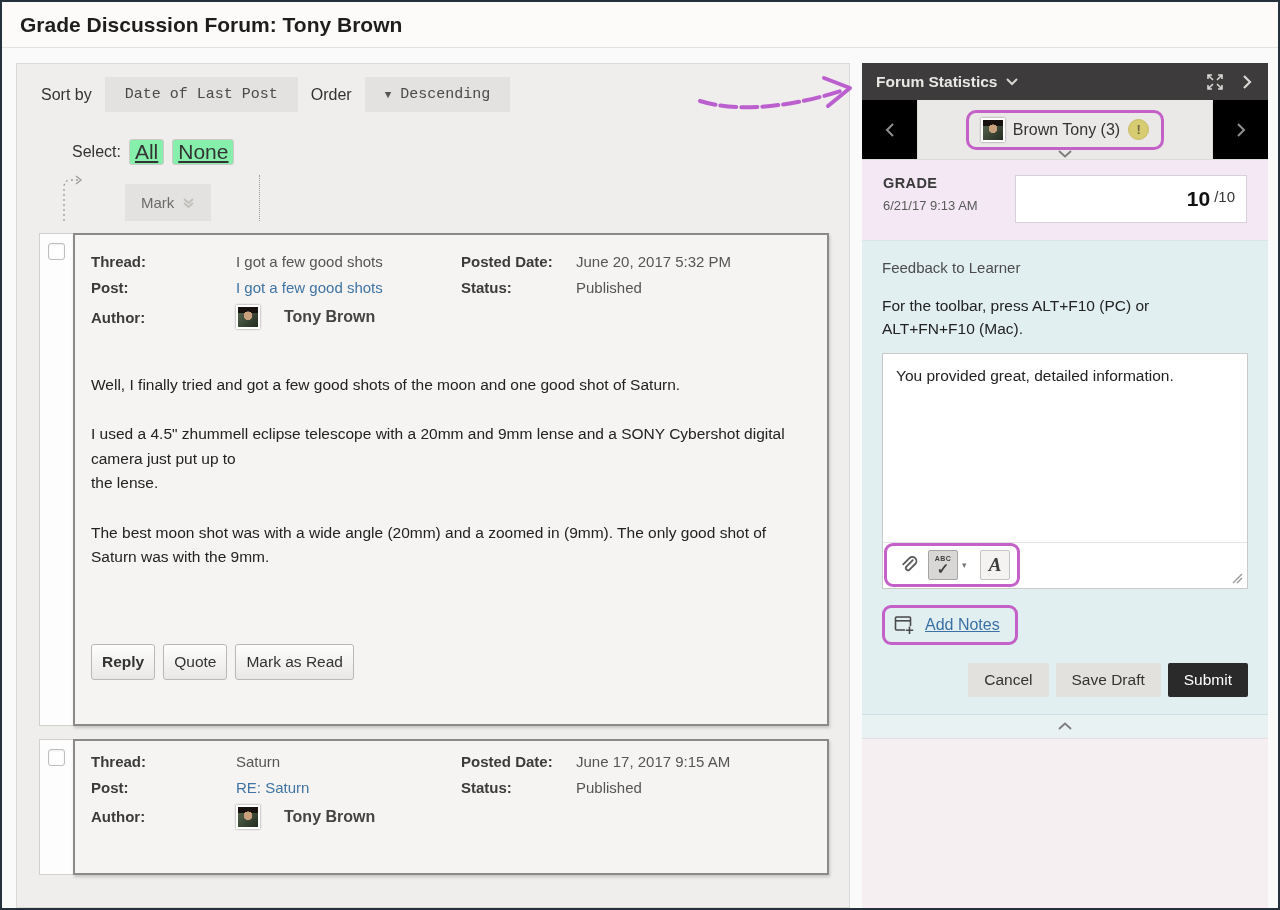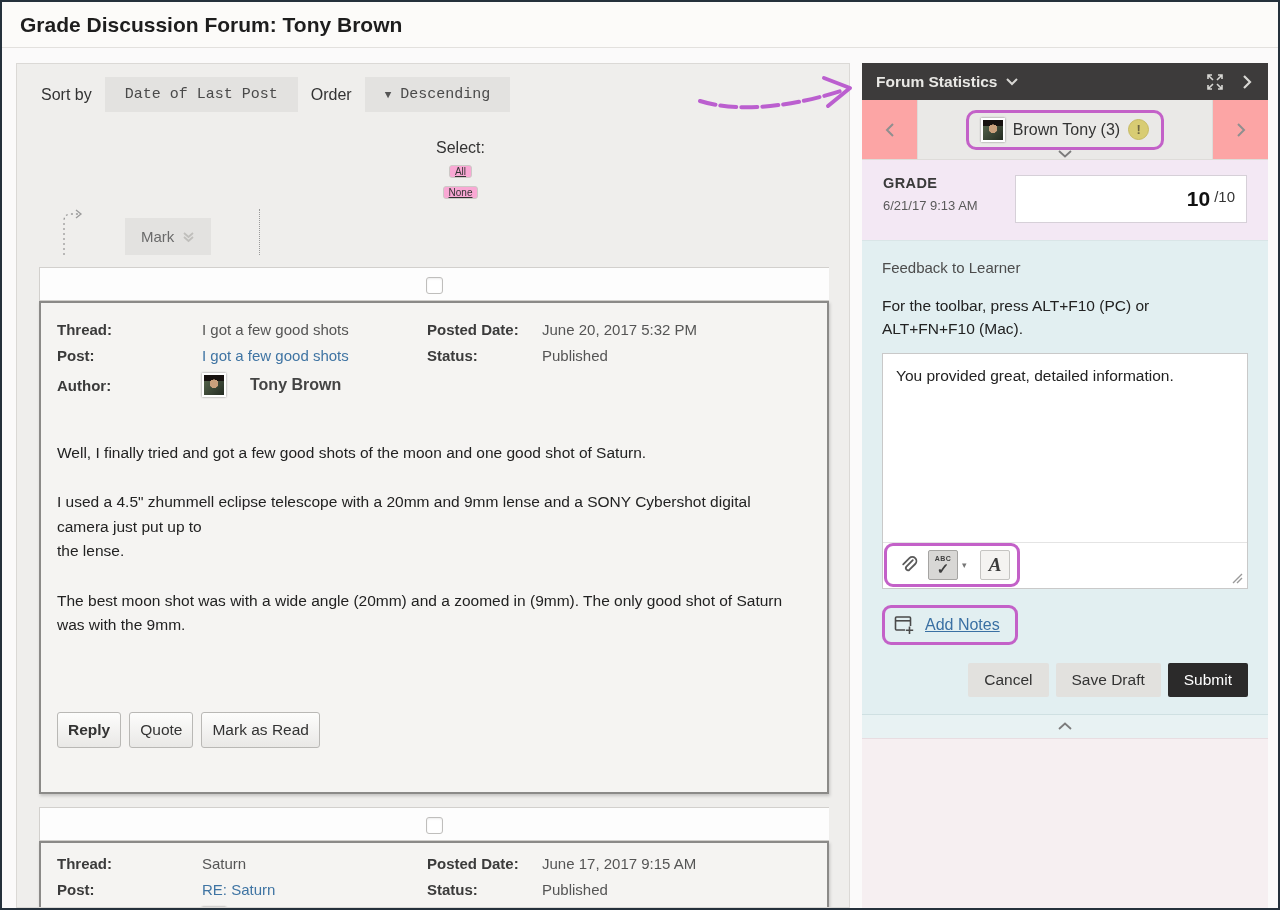--- a/index.html
+++ b/index.html
@@ -27,31 +27,31 @@
 
   
   .main-panel { flex:0 0 834px; width:834px; background:#efeeec; border:1px solid #dbd9d6;
                 overflow:hidden; }
   .sort-row { display:flex; align-items:center; margin:13px 0 0 24px; gap:13px; }
   .ctl-label { font-size:16px; color:#333; }
   .gray-btn { background:#e3e2e0; border:0; padding:9px 20px; font-size:15px; color:#4a4a4a;
               font-family:Liberation Mono, monospace; cursor:pointer; display:inline-flex; align-items:center; gap:9px; }
   .order-glyph { font-size:11px; color:#555; }
   .select-row { margin:27px 0 0 55px; display:flex; align-items:center; gap:8px;
-                font-size:16px; color:#333;flex-direction:column; }
-  .link-chip { border:1px solid #ccc9c6; border-radius:3px; background:#f9a8d4; padding:0 5px;
-               font-size:10px; color:#333; text-decoration:underline; cursor:pointer; }
+                font-size:16px; color:#333; }
+  .link-chip { border:1px solid #ccc9c6; border-radius:3px; background:#86efac; padding:0 5px;
+               font-size:21px; color:#333; text-decoration:underline; cursor:pointer; }
   .mark-row { margin:8px 0 0 40px; display:flex; align-items:flex-end; height:48px;gap:36px; }
   .elbow-svg { width:30px; height:48px; }
   .mark-btn { background:#e3e2e0; border:0; padding:10px 16px; margin-left:2px; font-size:15px;
               color:#6a6a6a; font-family:inherit; display:inline-flex; align-items:center; gap:8px;
               cursor:pointer; }
   .dotted-sep { border-left:1px dotted #9a9a9a; height:46px; margin-left:12px; }
 
-  .post-row { display:flex; margin:12px 20px 0 22px;flex-direction:column; }
+  .post-row { display:flex; margin:12px 20px 0 22px; }
   .post-row.post-2 { margin-top:13px; }
   .check-col { flex:0 0 34px; background:#fdfdfd; border:1px solid #d2d0cd; border-right:0;
                display:flex; justify-content:flex-start; padding-top:9px; flex-direction:column; align-items:center; }
   .checkbox { width:17px; height:17px; background:#fff; border:1px solid #bfbebc; border-radius:3px;
               box-shadow:inset 0 1px 2px rgba(0,0,0,.08); cursor:pointer; }
   .post-box { flex:1; background:#f5f4f2; border:2px solid #8b8a88; box-shadow:1px 2px 3px rgba(0,0,0,.18);
               padding:18px 16px 44px 16px; }
   .post-2 .post-box { padding-top:12px; }
   .meta-grid { display:grid; grid-template-columns:145px 225px 115px 1fr; row-gap:9px;
                font-size:15px; align-items:center; }
@@ -76,21 +76,21 @@
   
   .anno-arrow { position:absolute; left:690px; top:22px; pointer-events:none; z-index:6; }
 
   
   .sidebar { flex:1 1 auto; display:flex; flex-direction:column; overflow:hidden; }
   .stats-bar { flex:0 0 37px; background:#3d3b3b; display:flex; align-items:center; padding:6px 14px; }
   .stats-title { font-size:15.5px; font-weight:bold; color:#e9e8e5; display:flex; align-items:center; gap:9px; cursor:pointer; }
   .stats-icons { margin-left:auto; display:flex; align-items:center; gap:16px; }
   .icon-btn { display:flex; align-items:center; justify-content:center; cursor:pointer; background:none; border:0; padding:0; }
 
-  .nav-row { flex:0 0 60px; background:#fca5a5; display:flex; border-bottom:1px solid #dedcd9; }
+  .nav-row { flex:0 0 60px; background:#000000; display:flex; border-bottom:1px solid #dedcd9; }
   .nav-side { flex:0 0 56px; display:flex; align-items:center; justify-content:center; cursor:pointer; }
   .nav-side.left { border-right:1px solid #dedcd9; }
   .nav-side.right { border-left:1px solid #dedcd9; }
   .nav-center { flex:1; background:#eae9e7; display:flex; align-items:center; justify-content:center; position:relative; }
   .student-pill { border:3px solid #c361c8; border-radius:10px; padding:5px 12px; display:flex;
                   align-items:center; gap:8px; cursor:pointer; }
   .student-name { font-size:16px; color:#333; }
   .warn-icon { width:21px; height:21px; border-radius:50%; background:#d8cc73; border:1px solid #c7ba62;
                color:#6e6640; font-weight:bold; font-size:13px; display:flex; align-items:center;
                justify-content:center; }

